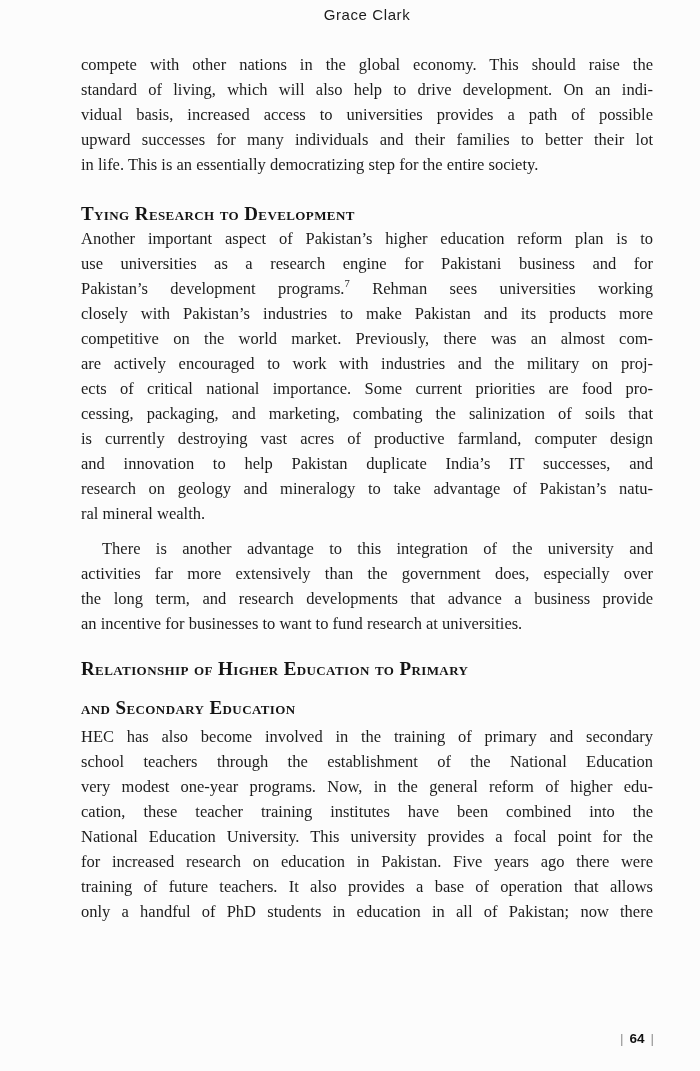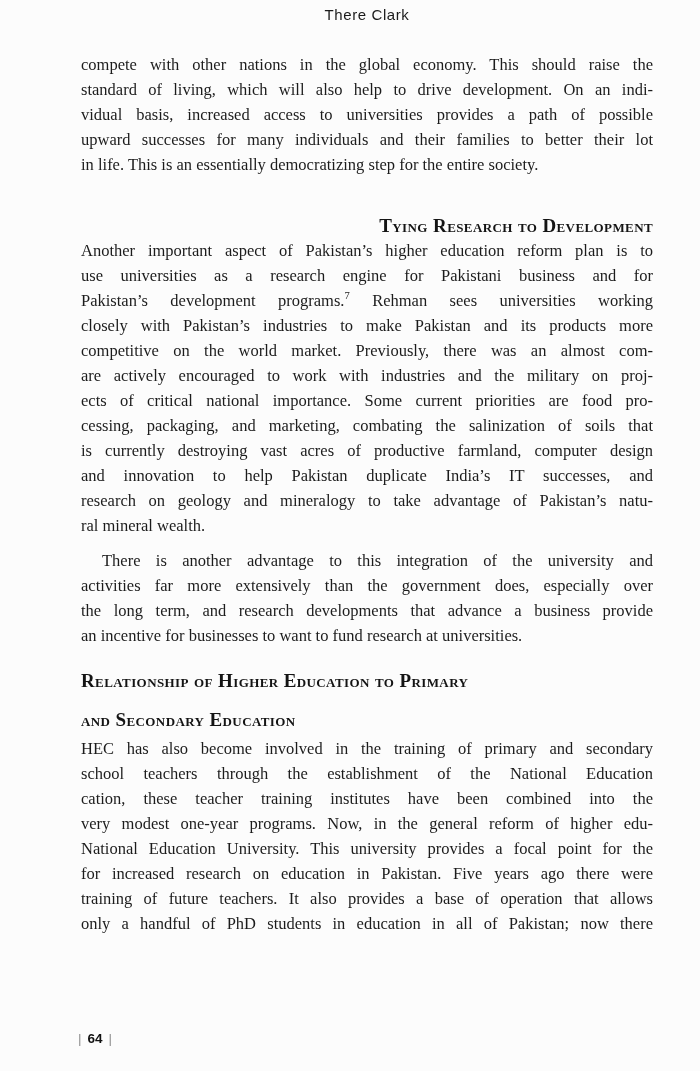--- a/index.html
+++ b/index.html
@@ -40,46 +40,46 @@
   .ln.indent { padding-left: 21px; }
   .heading {
     font-weight: 700;
     font-variant: small-caps;
     font-size: 19px; line-height: 25px;
     letter-spacing: 0.4px;
     color: #141414;
     white-space: nowrap;
     margin-top: 14px;
   }
-  .h1 { margin-top: 36px; text-align: right; }
+  .h1 { margin-top: 24px; }
   .h2 { margin-top: 20px; }
   .p3 { margin-top: 10px; }
   .p4 { margin-top: 4px; }
   sup.note {
     font-size: 10.5px;
     line-height: 0;
     vertical-align: baseline;
     position: relative; top: -7px;
   }
   .footer {
     position: absolute;
-    left: 72px; top: 1030px; width: 572px;
-    text-align: left;
+    left: 88px; top: 1030px; width: 572px;
+    text-align: right;
     font-family: "Liberation Sans", sans-serif;
     font-size: 13.5px; line-height: 18px;
   }
   .fbar { color: #8f8f8f; font-weight: 400; padding: 0 6px; }
   .fnum { color: #111; font-weight: 700; }
 </style>
 </head>
 <body>
 
 <div class="page">
 
-  <div class="running-header">There Clark</div>
+  <div class="running-header">Grace Clark</div>
 
   <div class="content">
 
     <div>
       <div class="ln">compete with other nations in the global economy. This should raise the</div>
       <div class="ln">standard of living, which will also help to drive development. On an indi-</div>
       <div class="ln">vidual basis, increased access to universities provides a path of possible</div>
       <div class="ln">upward successes for many individuals and their families to better their lot</div>
       <div class="ln end">in life. This is an essentially democratizing step for the entire society.</div>
     </div>
@@ -109,22 +109,22 @@
     </div>
 
     <div class="h2">
       <div class="heading">Relationship of Higher Education to Primary</div>
       <div class="heading">and Secondary Education</div>
     </div>
 
     <div class="p4">
       <div class="ln">HEC has also become involved in the training of primary and secondary</div>
       <div class="ln">school teachers through the establishment of the National Education</div>
+      <div class="ln">very modest one-year programs. Now, in the general reform of higher edu-</div>
       <div class="ln">cation, these teacher training institutes have been combined into the</div>
-      <div class="ln">very modest one-year programs. Now, in the general reform of higher edu-</div>
       <div class="ln">National Education University. This university provides a focal point for the</div>
       <div class="ln">for increased research on education in Pakistan. Five years ago there were</div>
       <div class="ln">training of future teachers. It also provides a base of operation that allows</div>
       <div class="ln">only a handful of PhD students in education in all of Pakistan; now there</div>
     </div>
 
   </div>
 
   <div class="footer"><span class="fbar">|</span><span class="fnum">64</span><span class="fbar">|</span></div>
 

